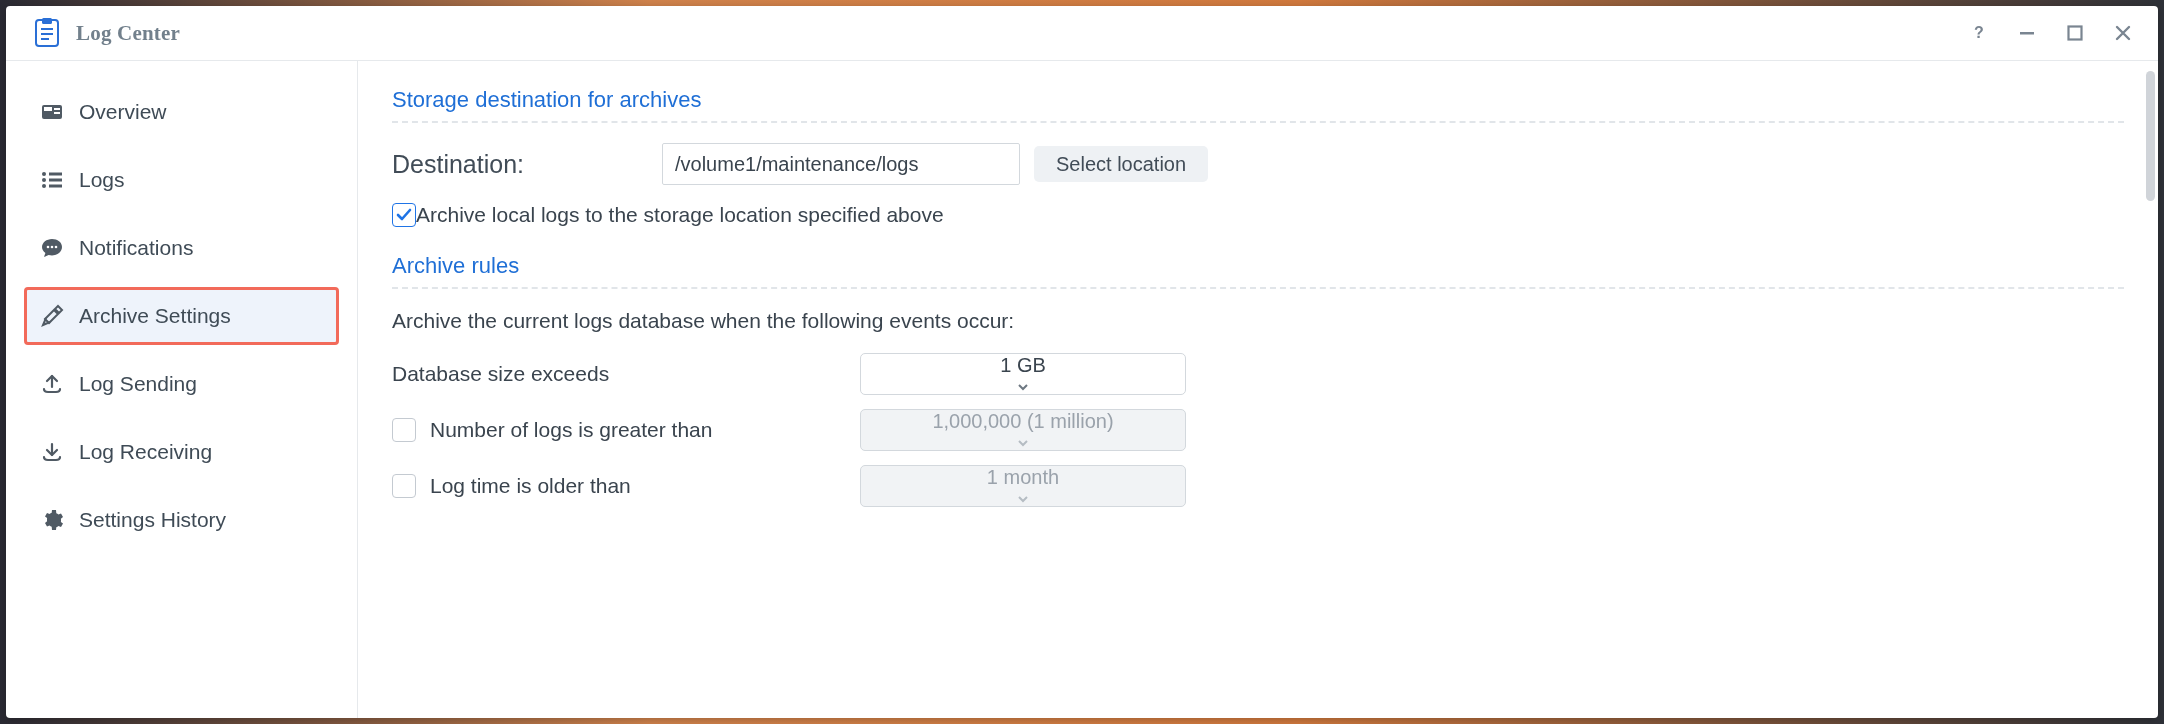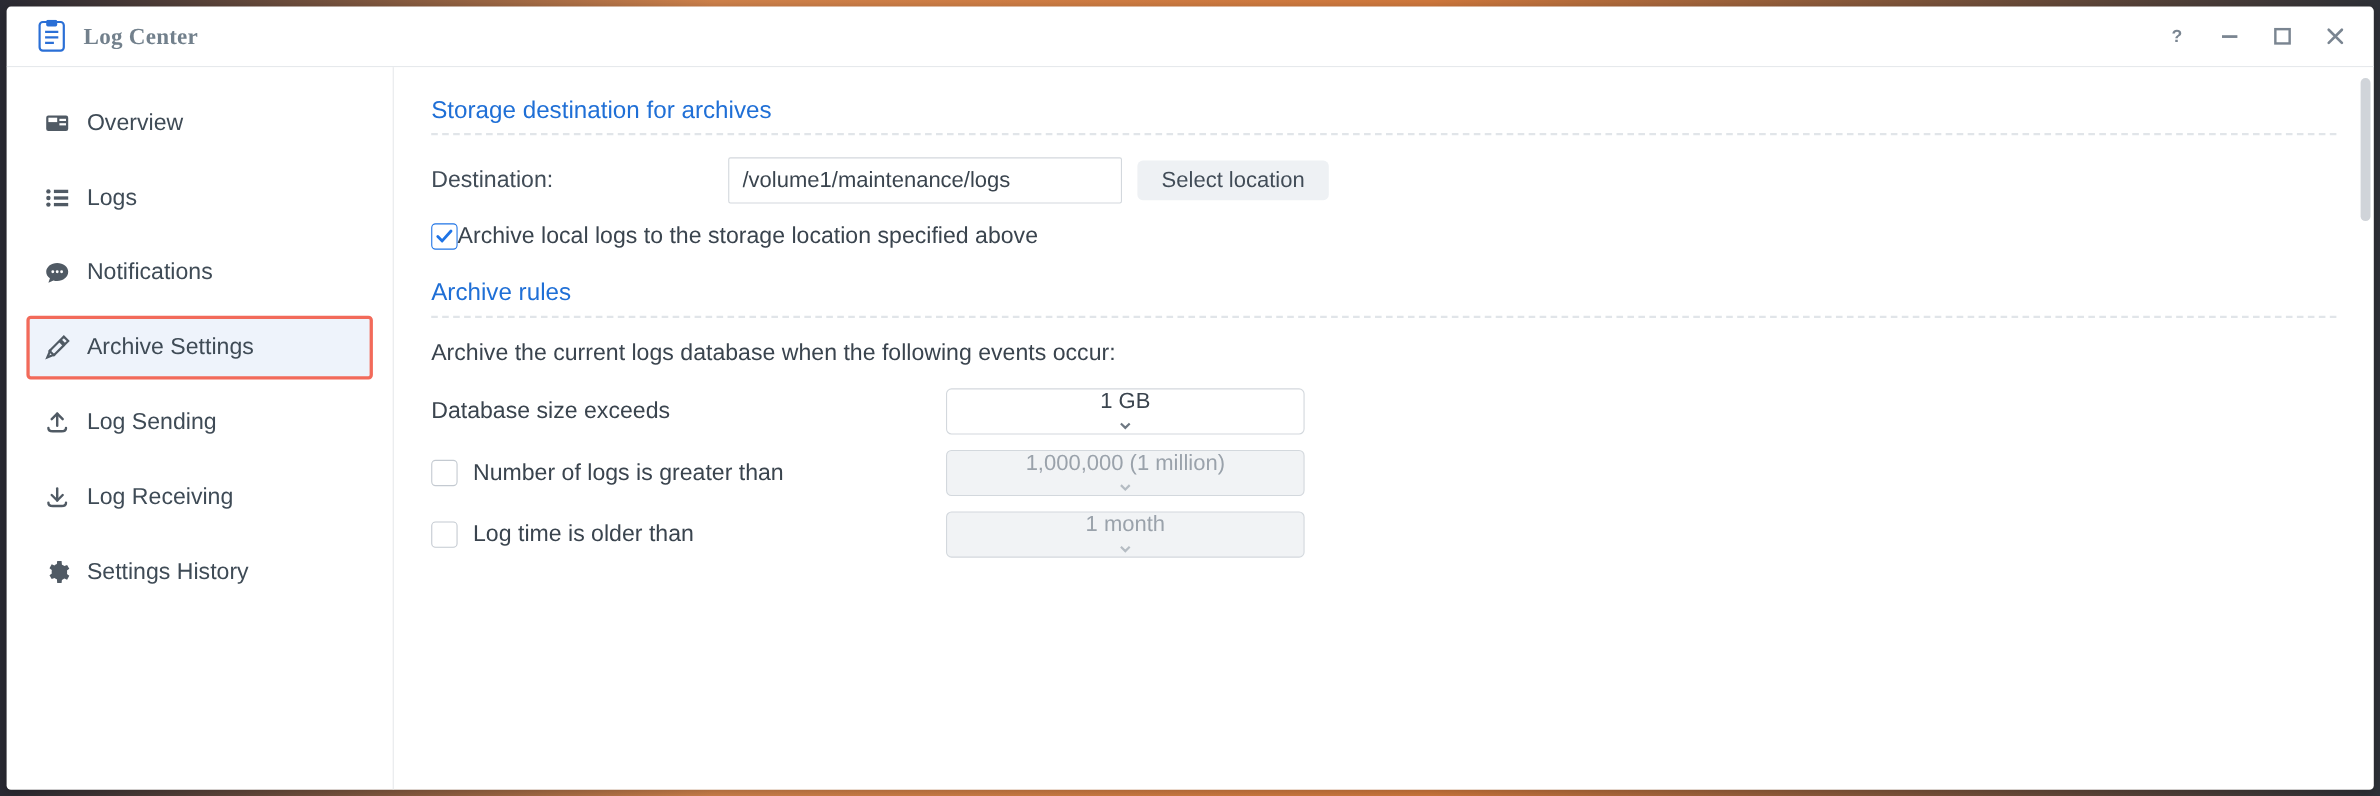--- a/index.html
+++ b/index.html
@@ -101,21 +101,21 @@
     border-bottom: 2px dashed #e1e5e9;
     margin-bottom: 20px;
   }
   .row {
     display: flex;
     align-items: center;
     margin-bottom: 18px;
   }
   .row .label {
     width: 270px;
-    font-size: 21px;
+    font-size: 25px;
     color: #414c57;
   }
   .text-input {
     width: 358px;
     height: 42px;
     border: 1px solid #d3d8dd;
     border-radius: 2px;
     padding: 0 12px;
     font-size: 20px;
     color: #3a444e;

